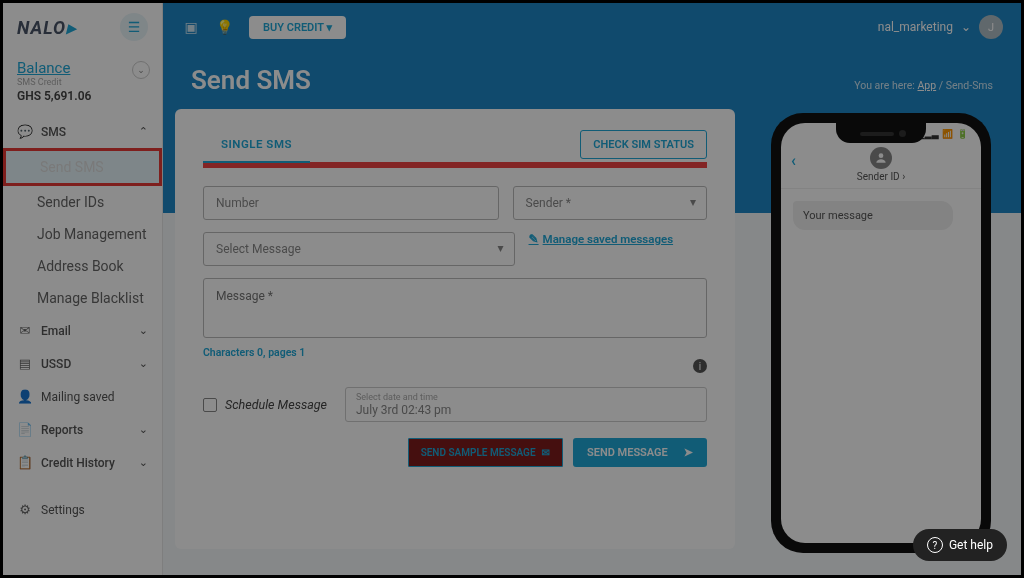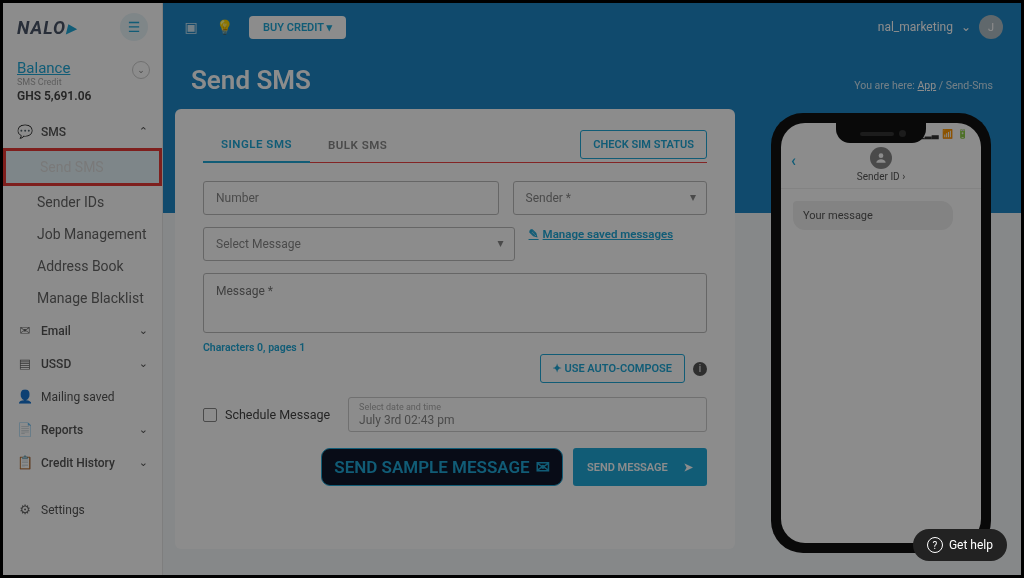--- a/index.html
+++ b/index.html
@@ -37,46 +37,46 @@
 .buy-credit { background: #fff; color: #1fa8d8; border: none; padding: 5px 14px; border-radius: 4px; font-size: 11px; font-weight: 600; cursor: pointer; text-align: right; }
 .user-block { margin-left: auto; display: flex; align-items: center; gap: 8px; color: #fff; font-size: 12px; }
 .avatar { width: 24px; height: 24px; border-radius: 50%; background: #b0bec5; display: flex; align-items: center; justify-content: center; font-size: 11px; color: #fff; }
 
 .page-header { padding: 14px 28px; display: flex; align-items: baseline; }
 .page-title { color: #fff; font-size: 26px; font-weight: 600; }
 .breadcrumb { margin-left: auto; font-size: 10.5px; color: rgba(255,255,255,.8); }
 .breadcrumb .app-link { color: #fff; text-decoration: underline; }
 
 .card { background: #fff; margin: 0 28px 0 12px; border-radius: 6px; padding: 18px 28px 24px; min-height: 440px; width: 560px; }
-.tabs { display: flex; align-items: center; border-bottom: 1px solid #ef4444; margin-bottom: 18px; }
+.tabs { display: flex; align-items: center; border-bottom: 6px solid #ef4444; margin-bottom: 18px; }
 .tab { padding: 10px 18px; font-size: 11.5px; font-weight: 600; color: #888; letter-spacing: .5px; cursor: pointer; }
 .tab.active { color: #1fa8d8; border-bottom: 2px solid #1fa8d8; margin-bottom: -1px; }
 .check-sim { margin-left: auto; border: 1px solid #1fa8d8; color: #1fa8d8; background: #fff; padding: 7px 12px; font-size: 11px; border-radius: 3px; font-weight: 600; cursor: pointer; }
 
 .form-row { display: flex; gap: 14px; margin-bottom: 12px; align-items: flex-start; }
 .field { flex: 1; border: 1px solid #bbb; border-radius: 3px; padding: 9px 12px; font-size: 12px; color: #888; background: #fff; position: relative; }
 .field.dropdown::after { content: '▾'; position: absolute; right: 10px; top: 8px; color: #888; font-size: 12px; }
 .textarea { width: 100%; border: 1px solid #bbb; border-radius: 3px; padding: 10px 12px; font-size: 12px; color: #888; min-height: 60px; resize: none; }
 .char-info { font-size: 10.5px; color: #1fa8d8; font-weight: 600; margin-top: 4px; }
 .manage-link { color: #1fa8d8; font-size: 11.5px; font-weight: 600; text-decoration: underline; display: flex; align-items: center; gap: 4px; }
 .manage-link .pencil { font-size: 12px; }
 
 .auto-row { display: flex; justify-content: flex-end; align-items: center; gap: 8px; margin-bottom: 14px; }
 .auto-btn { border: 1px solid #1fa8d8; color: #1fa8d8; background: #fff; padding: 7px 12px; font-size: 11px; border-radius: 3px; font-weight: 600; cursor: pointer; }
 .info-icon { width: 14px; height: 14px; border-radius: 50%; background: #555; color: #fff; font-size: 10px; display: flex; align-items: center; justify-content: center; }
 
 .schedule-row { display: flex; align-items: center; gap: 18px; }
-.checkbox-label { display: flex; align-items: center; gap: 8px; font-size: 12.5px; color: #444; }
+.checkbox-label { display: flex; align-items: center; gap: 8px; font-size: 12.5px; color: #444; font-style: italic; }
 .checkbox { width: 14px; height: 14px; border: 1.5px solid #888; border-radius: 2px; }
 .dt-label { font-size: 9px; color: #aaa; }
 .dt-value { font-size: 12px; color: #888; margin-top: 1px; }
 .dt-field { border: 1px solid #ccc; border-radius: 3px; padding: 4px 10px; flex: 1; }
 
 .action-row { display: flex; gap: 10px; margin-top: 16px; justify-content: flex-end; }
-.btn-outline { border: 1px solid #1fa8d8; color: #1fa8d8; background: #0f172a; padding: 8px 12px; font-size: 17px; border-radius: 9px; font-weight: 600; cursor: pointer; display: flex; align-items: center; gap: 6px; }
+.btn-outline { border: 1px solid #1fa8d8; color: #1fa8d8; background: #7f1d1d; padding: 8px 12px; font-size: 10px; border-radius: 1px; font-weight: 600; cursor: pointer; display: flex; align-items: center; gap: 6px; }
 .btn-solid { border: none; background: #1fa8d8; color: #fff; padding: 8px 14px; font-size: 11px; border-radius: 3px; font-weight: 600; cursor: pointer; display: flex; align-items: center; gap: 16px; }
 
 
 .phone { position: absolute; right: 30px; top: 110px; width: 220px; height: 440px; background: #111; border-radius: 32px; padding: 10px; z-index: 20; }
 .phone-screen { background: #fff; width: 100%; height: 100%; border-radius: 24px; overflow: hidden; position: relative; }
 .notch { position: absolute; top: 0; left: 50%; transform: translateX(-50%); width: 90px; height: 20px; background: #111; border-radius: 0 0 14px 14px; z-index: 2; }
 .notch::before { content: ''; position: absolute; left: 24px; top: 9px; width: 34px; height: 4px; background: #333; border-radius: 2px; }
 .notch::after { content: ''; position: absolute; right: 20px; top: 7px; width: 7px; height: 7px; background: #333; border-radius: 50%; }
 .phone-status { padding: 6px 12px 0; display: flex; justify-content: flex-end; gap: 4px; font-size: 9px; color: #333; }
 .phone-header { text-align: center; padding: 8px 0 6px; border-bottom: 1px solid #eee; position: relative; }
@@ -167,21 +167,20 @@
       <div class="breadcrumb">
         <span>You are here:</span>
         <span class="app-link">App</span> /
         <span>Send-Sms</span>
       </div>
     </div>
 
     <div class="card">
       <div class="tabs">
         <div class="tab active">SINGLE SMS</div>
-        <div class="tab">BULK SMS</div>
         <button class="check-sim">CHECK SIM STATUS</button>
       </div>
 
       <div class="form-row">
         <div class="field" style="flex:1.6">Number</div>
         <div class="field dropdown" style="flex:1">Sender *</div>
       </div>
 
       <div class="form-row">
         <div class="field dropdown" style="flex:1.6">Select Message</div>
@@ -190,21 +189,20 @@
           <span>Manage saved messages</span>
         </a>
       </div>
 
       <textarea class="textarea" placeholder="Message *" style=""></textarea>
       <div class="char-info">
         <span>Characters</span> <span>0</span>, <span>pages</span> <span>1</span>
       </div>
 
       <div class="auto-row">
-        <button class="auto-btn">✦ <span>USE AUTO-COMPOSE</span></button>
         <span class="info-icon">i</span>
       </div>
 
       <div class="schedule-row">
         <label class="checkbox-label">
           <span class="checkbox"></span>
           <span>Schedule Message</span>
         </label>
         <div class="dt-field">
           <div class="dt-label">Select date and time</div>

